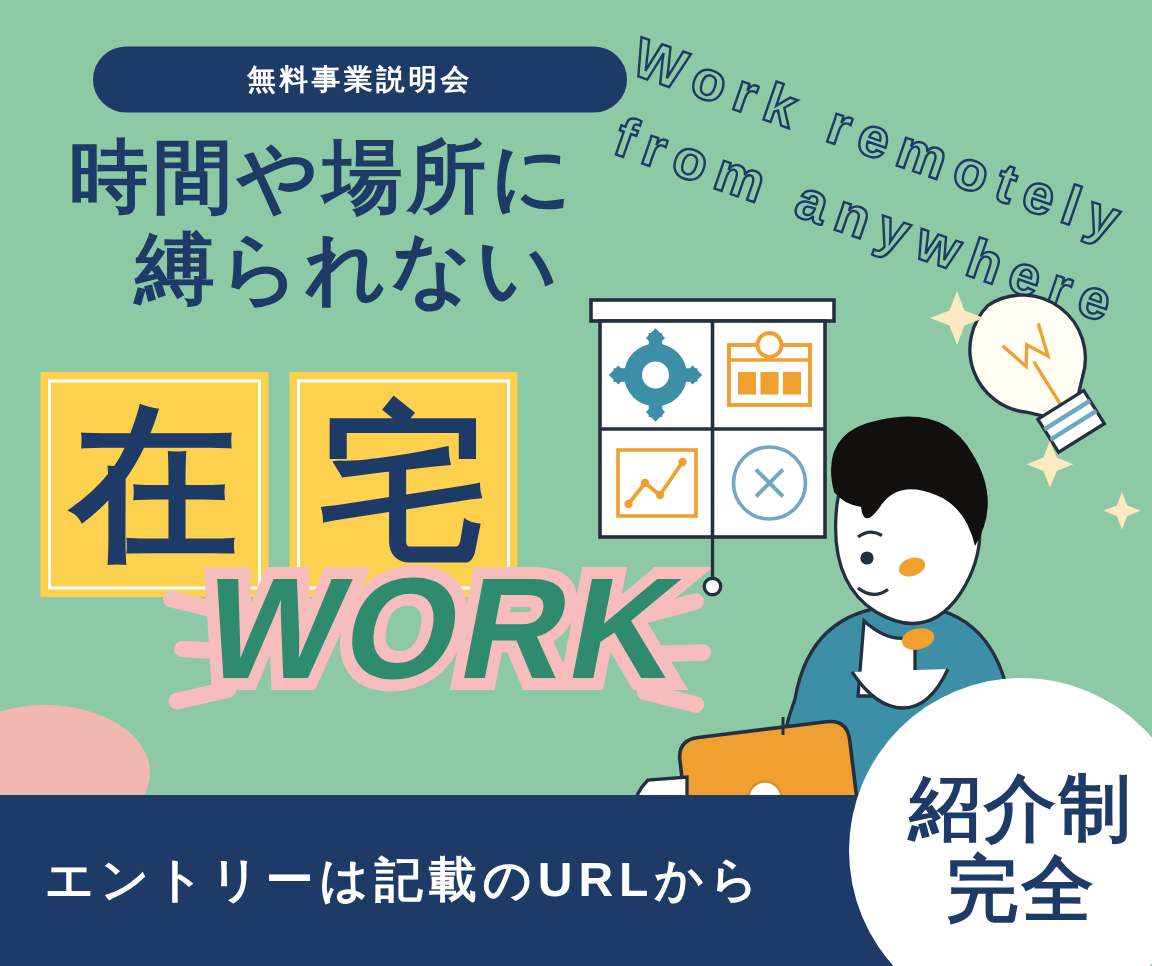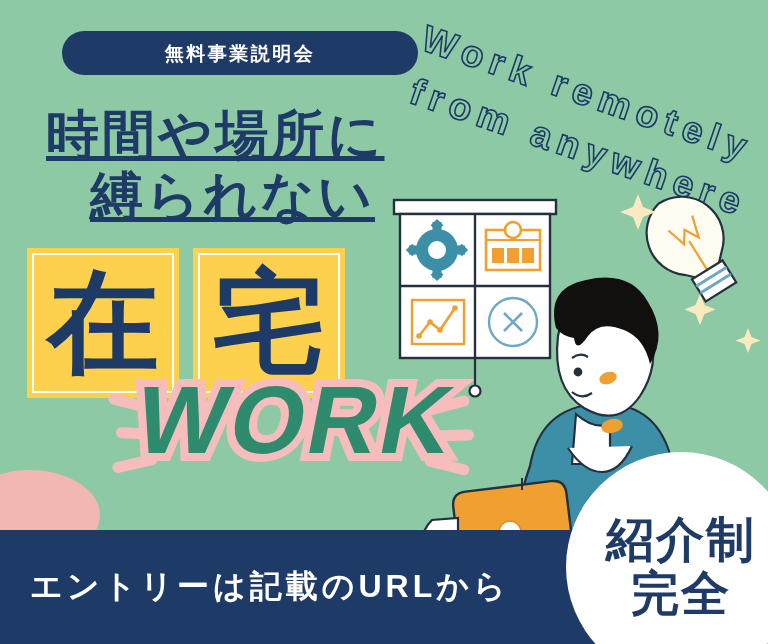--- a/index.html
+++ b/index.html
@@ -32,23 +32,23 @@
     background:#1e3a66;border-radius:22px;
     display:flex;align-items:center;justify-content:center;
   }
   #badge-pill .txt{
     color:#ffffff;font-size:19px;font-weight:bold;
     letter-spacing:2.5px;line-height:1;white-space:nowrap;
   }
 
   
   #headline{
-    position:absolute;left:46px;top:104px;width:430px;
+    position:absolute;left:46px;top:88px;width:430px;
     color:#1e3a66;font-weight:bold;font-size:53px;
-    line-height:1.16;letter-spacing:3px;text-decoration:underline;
+    line-height:1.16;letter-spacing:3px;
   }
   #headline .l2{padding-left:44px;display:block;}
 
   
   #english-arc{
     position:absolute;left:432px;top:12px;width:350px;height:190px;
     transform:rotate(19deg);transform-origin:left top;
     color:transparent;font-weight:bold;font-size:37px;
     letter-spacing:7px;line-height:1.45;
     -webkit-text-stroke:1.6px #1e3a66;

